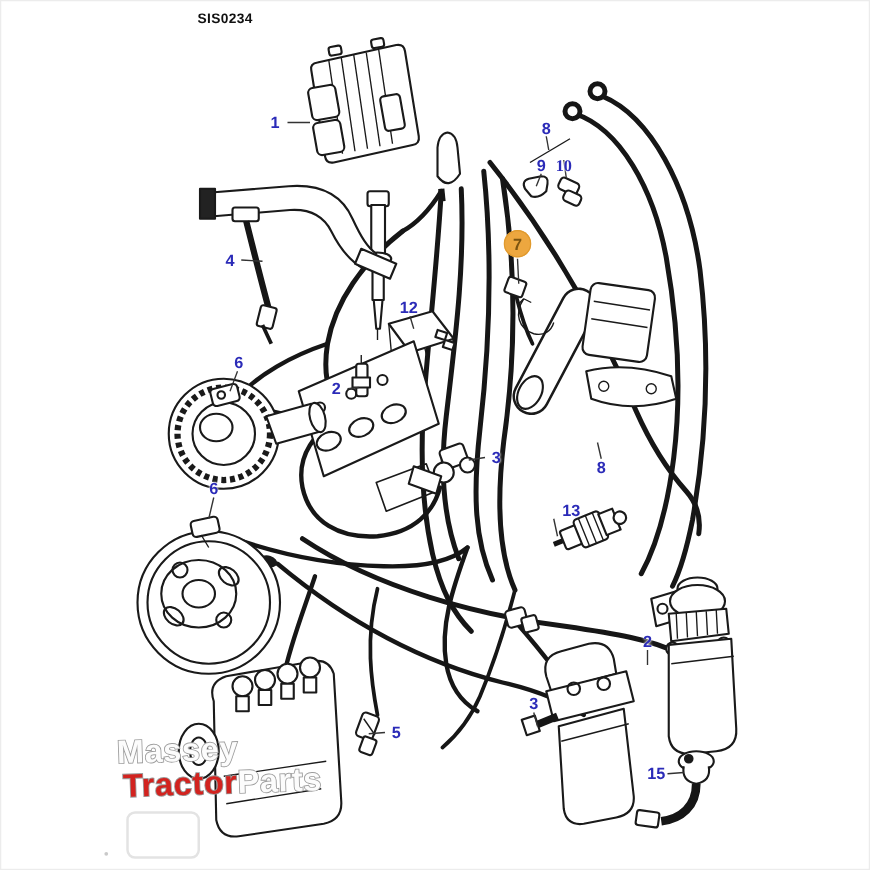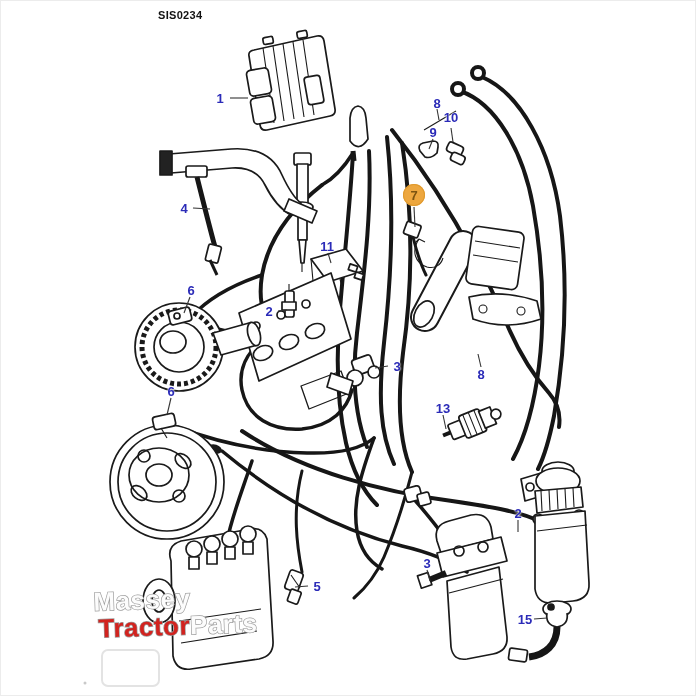--- a/index.html
+++ b/index.html
@@ -275,29 +275,29 @@
     <g transform="rotate(-2 170 615)">
       <text x="93" y="607" class="wm-text">Massey</text>
       <text x="97" y="634" class="wm-text"><tspan class="wm-red">Tractor</tspan><tspan class="wm-white">Parts</tspan></text>
     </g>
   </svg>
 
   <div id="callout-layer">
       <div class="callout" style="left: 219px; top: 97px;">1</div>
       <div class="callout" style="left: 183px; top: 207px;">4</div>
       <div class="callout" style="left: 268px; top: 310px;">2</div>
-      <div class="callout" style="left: 326px; top: 245px;">11</div>
+      <div class="callout" style="left: 326px; top: 245px;">12</div>
       <div class="callout" style="left: 190px; top: 289px;">6</div>
       <div class="callout" style="left: 170px; top: 390px;">6</div>
       <div class="callout" style="left: 396px; top: 365px;">3</div>
       <div class="callout highlighted" style="left: 413px; top: 194px;">7</div>
       <div class="callout" style="left: 436px; top: 102px;">8</div>
       <div class="callout" style="left: 432px; top: 131px;">9</div>
-      <div class="callout" style="left: 450px; top: 116px;">10</div>
+      <div class="callout" style="left: 450px; top: 131px; font-family: Liberation Serif, serif;">10</div>
       <div class="callout" style="left: 480px; top: 373px;">8</div>
-      <div class="callout" style="left: 442px; top: 407px;">13</div>
+      <div class="callout" style="left: 456px; top: 407px;">13</div>
       <div class="callout" style="left: 426px; top: 562px;">3</div>
       <div class="callout" style="left: 316px; top: 585px;">5</div>
       <div class="callout" style="left: 517px; top: 512px;">2</div>
       <div class="callout" style="left: 524px; top: 618px;">15</div>
     </div>
 
 </div>
 
 </body></html>

